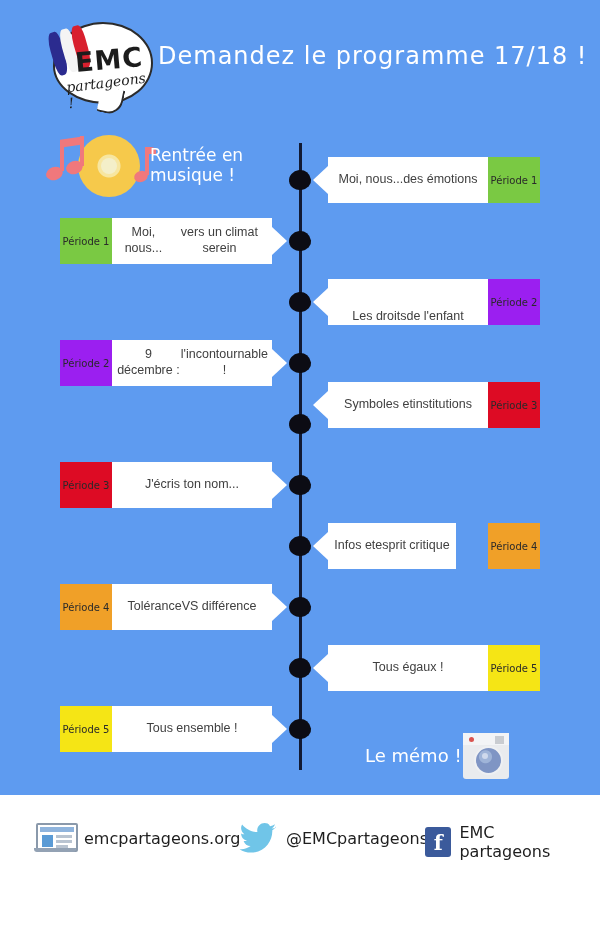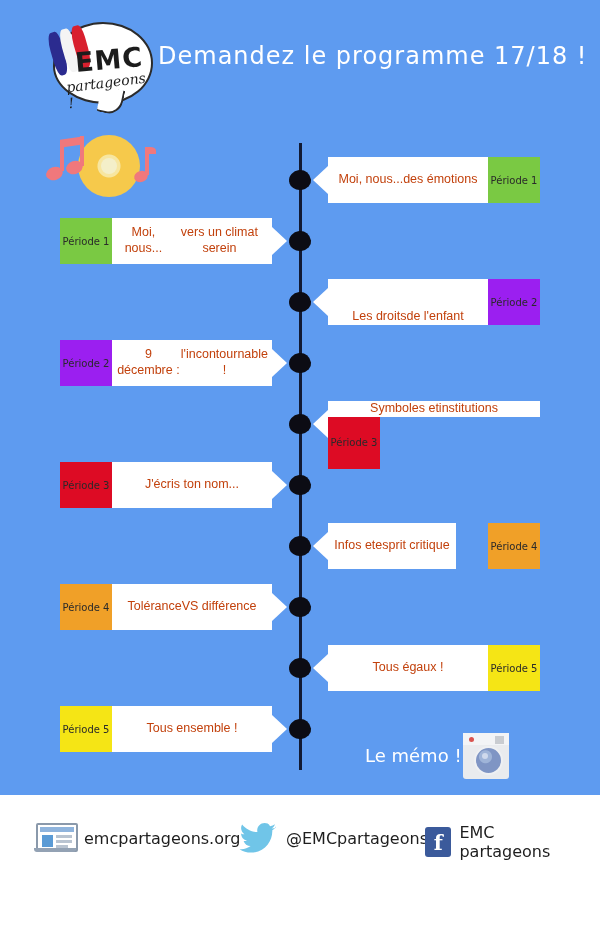--- a/index.html
+++ b/index.html
@@ -96,21 +96,21 @@
     left:289px;
   }
 
   
   .card{position:absolute;height:46px;display:flex;align-items:stretch;}
   .card.right{left:328px;width:212px;}
   .card.left{left:60px;width:212px;}
 
   .card-body{
     flex:1;background:#ffffff;display:flex;align-items:center;justify-content:center;
-    text-align:center;color:#c2410c;font-size:12.5px;line-height:1.25;
+    text-align:center;color:#404040;font-size:12.5px;line-height:1.25;
     font-family:"Liberation Sans",sans-serif;padding:0 4px;
   }
   .badge{
     width:52px;flex:0 0 52px;display:flex;align-items:center;justify-content:center;
     font-family:"DejaVu Sans",sans-serif;font-size:10px;color:#2a2a2a;
     text-align:center;
   }
   .arrow{
     position:absolute;top:9px;width:0;height:0;
     border-top:14px solid transparent;border-bottom:14px solid transparent;
@@ -191,20 +191,21 @@
   <div class="music-row">
     <div class="cd"></div>
     <div class="note n5"></div>
     <div class="note n3"></div>
     <div class="note n4"></div>
     <div class="note n1"></div>
     <div class="note n2"></div>
     <div class="note n7"></div>
     <div class="note n8"></div>
     <div class="note n6"></div>
+    <div class="music-label">Rentrée en musique !</div>
   </div>
 
   <div class="timeline-line"></div>
   <div id="timeline-items">
       <div class="dot" style="top: 170px;"></div>
       <div class="card right" style="top: 157px;">
         <div style="flex: 1 1 0%; display: flex; align-items: center; justify-content: center; background: rgb(255, 255, 255);">
           <div class="card-body">
             <div>Moi, nous...</div>
             <div>des émotions</div>
@@ -240,21 +241,21 @@
         <div class="badge" style="background: rgb(155, 31, 240);">Période 2</div>
         <div style="flex: 1 1 0%; display: flex; align-items: center; justify-content: center; background: rgb(255, 255, 255);">
           <div class="card-body">
             <div>9 décembre :</div>
             <div>l'incontournable !</div>
           </div>
         </div>
         <div class="arrow"></div>
       </div>
       <div class="dot" style="top: 414px;"></div>
-      <div class="card right" style="top: 401px; flex-direction: column;">
+      <div class="card right" style="top: 382px;">
         <div style="flex: 1 1 0%; display: flex; align-items: center; justify-content: center; background: rgb(255, 255, 255);">
           <div class="card-body">
             <div>Symboles et</div>
             <div>institutions</div>
           </div>
         </div>
         <div class="badge" style="background: rgb(221, 11, 36);">Période 3</div>
         <div class="arrow"></div>
       </div>
       <div class="dot" style="top: 475px;"></div>

